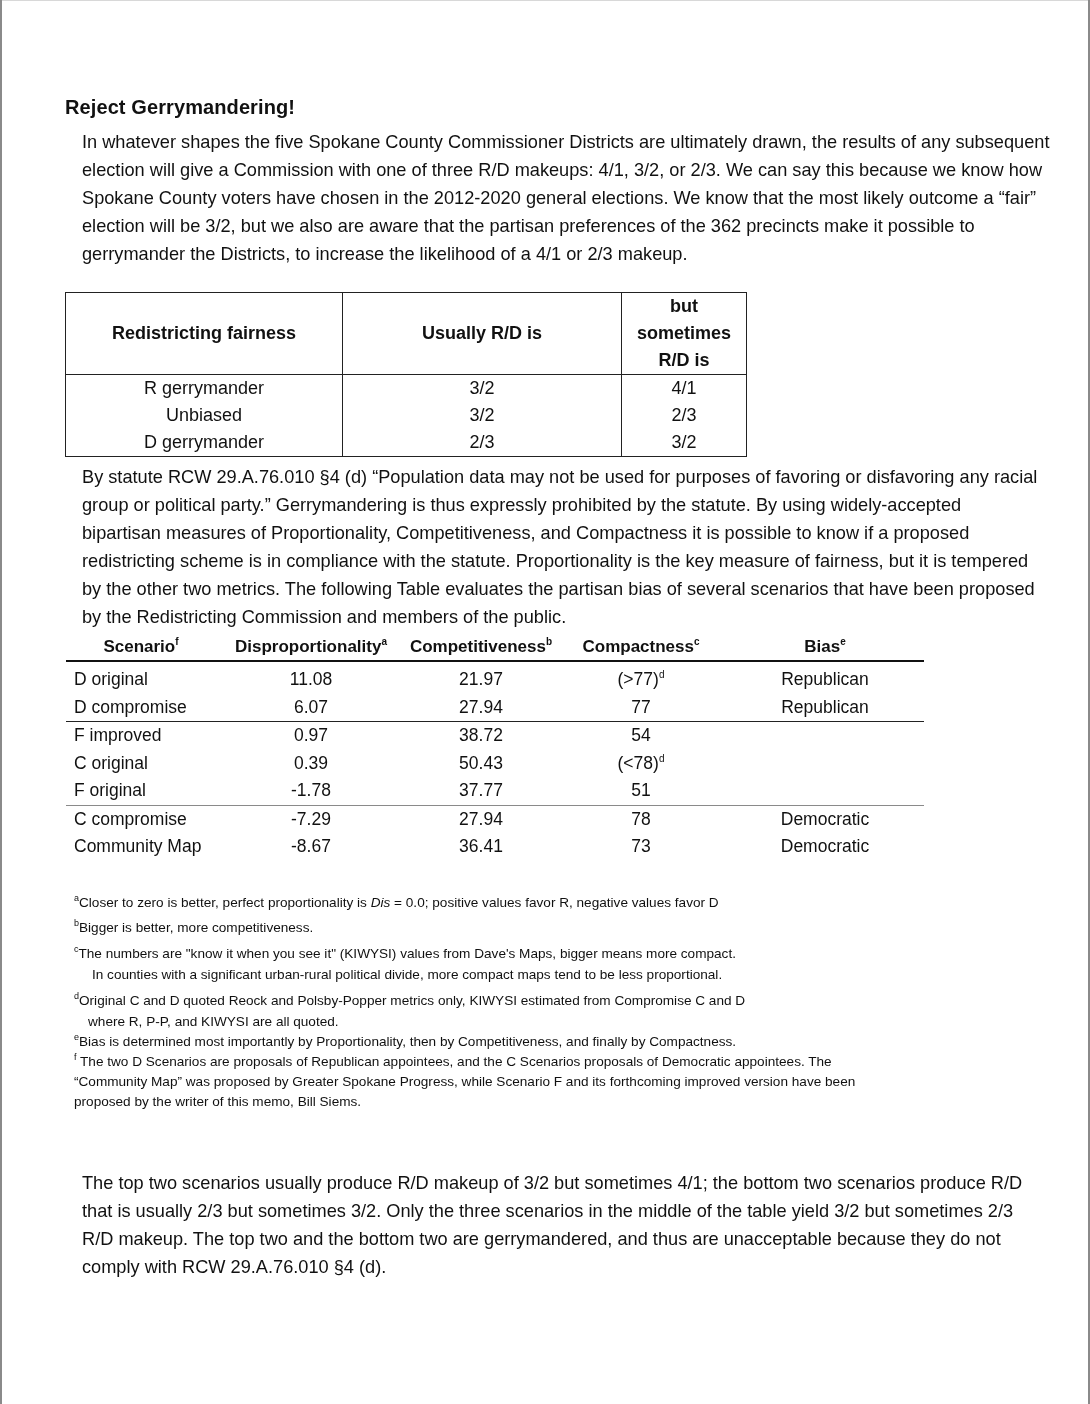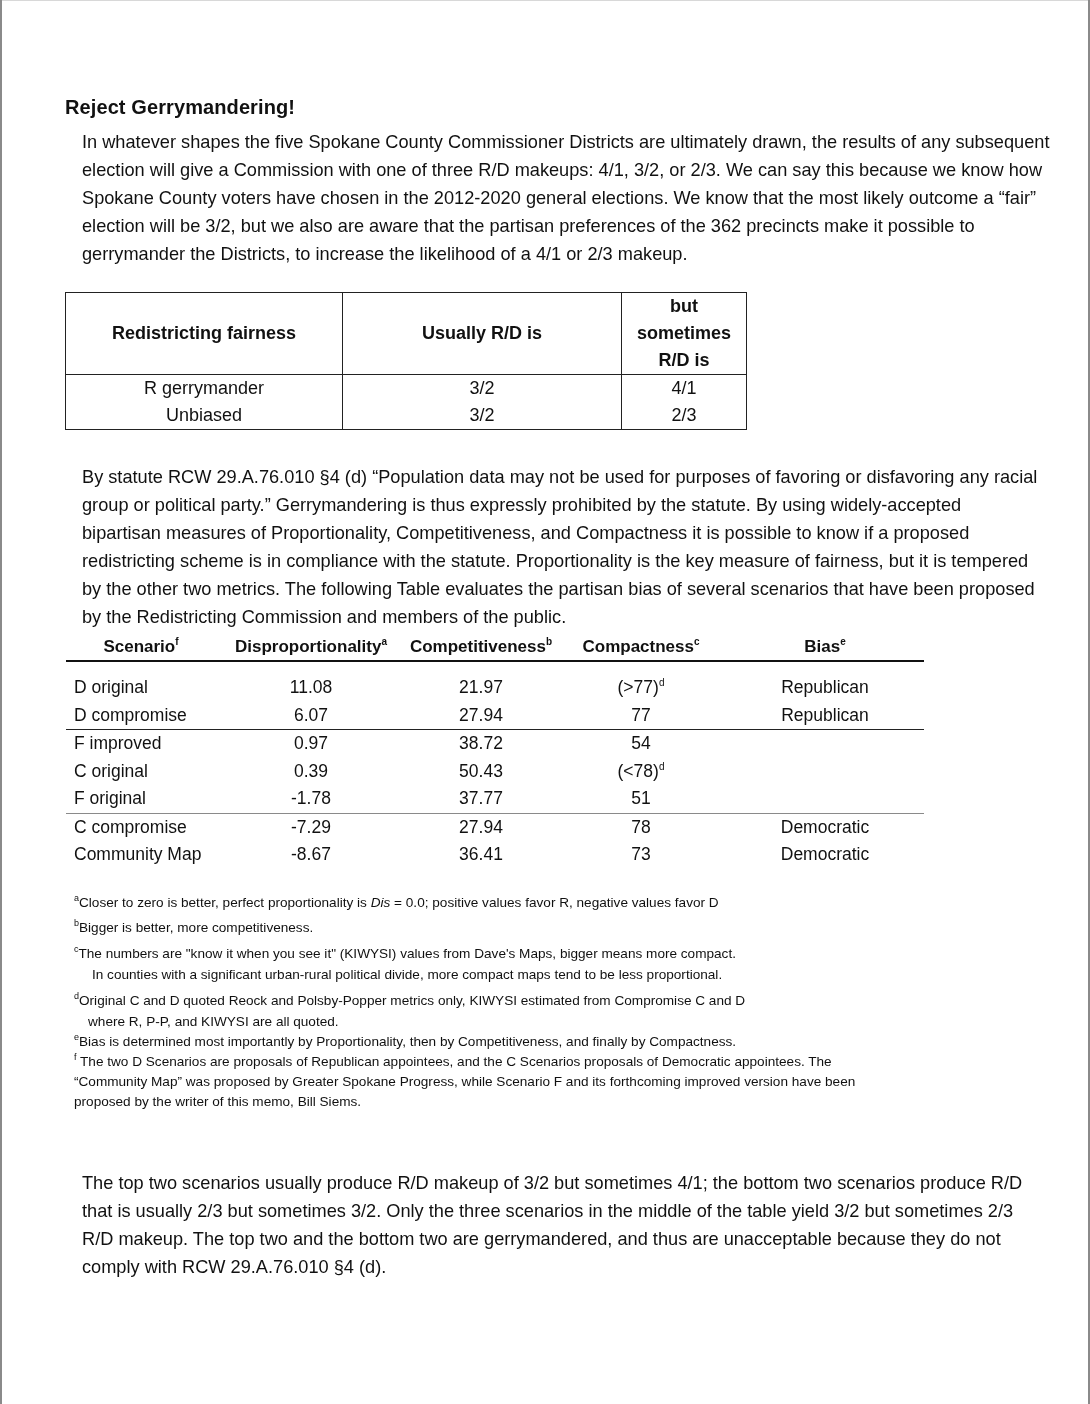--- a/index.html
+++ b/index.html
@@ -40,21 +40,21 @@
     .scen-table {
       position: absolute; left: 66px; top: 633px; width: 858px;
       border-collapse: collapse; font-size: 17.5px;
     }
     .scen-table th {
       font-weight: bold; font-size: 17px; height: 27px; padding: 0; text-align: center;
       border-bottom: 2px solid #111;
     }
     .scen-table td { padding: 0; height: 27.5px; text-align: center; }
     .scen-table td.left { text-align: left; padding-left: 8px; }
-    .scen-table tr.first td { padding-top: 12px; }
+    .scen-table tr.first td { padding-top: 4px; }
     .scen-table tr.sep-dark td { border-bottom: 1.5px solid #222; }
     .scen-table tr.sep-gray td { border-bottom: 1.5px solid #8a8a8a; }
     .scen-table sup, .fn-mark { font-size: 10px; vertical-align: super; line-height: 0; }
     .c-scen { width: 150px; }
     .c-dis { width: 190px; }
     .c-comp { width: 150px; }
     .c-cmp { width: 170px; }
     .c-bias { width: 198px; }
 
     
@@ -95,20 +95,25 @@
   <tbody>
     <tr>
       <td>R gerrymander</td>
       <td>3/2</td>
       <td>4/1</td>
     </tr>
     <tr>
       <td>Unbiased</td>
       <td>3/2</td>
       <td>2/3</td>
+    </tr>
+    <tr>
+      <td>D gerrymander</td>
+      <td>2/3</td>
+      <td>3/2</td>
     </tr>
   </tbody>
 </table>
 
 <p class="para" id="statute">By statute RCW 29.A.76.010 §4 (d) “Population data may not be used for purposes of favoring or disfavoring any racial group or political party.”  Gerrymandering is thus expressly prohibited by the statute.  By using widely-accepted bipartisan measures of Proportionality, Competitiveness, and Compactness it is possible to know if a proposed redistricting scheme is in compliance with the statute.  Proportionality is the key measure of fairness, but it is tempered by the other two metrics.  The following Table evaluates the partisan bias of several scenarios that have been proposed by the Redistricting Commission and members of the public.</p>
 
 <table class="scen-table">
   <thead>
     <tr>
       <th class="c-scen"><span>Scenario</span><sup>f</sup></th>

